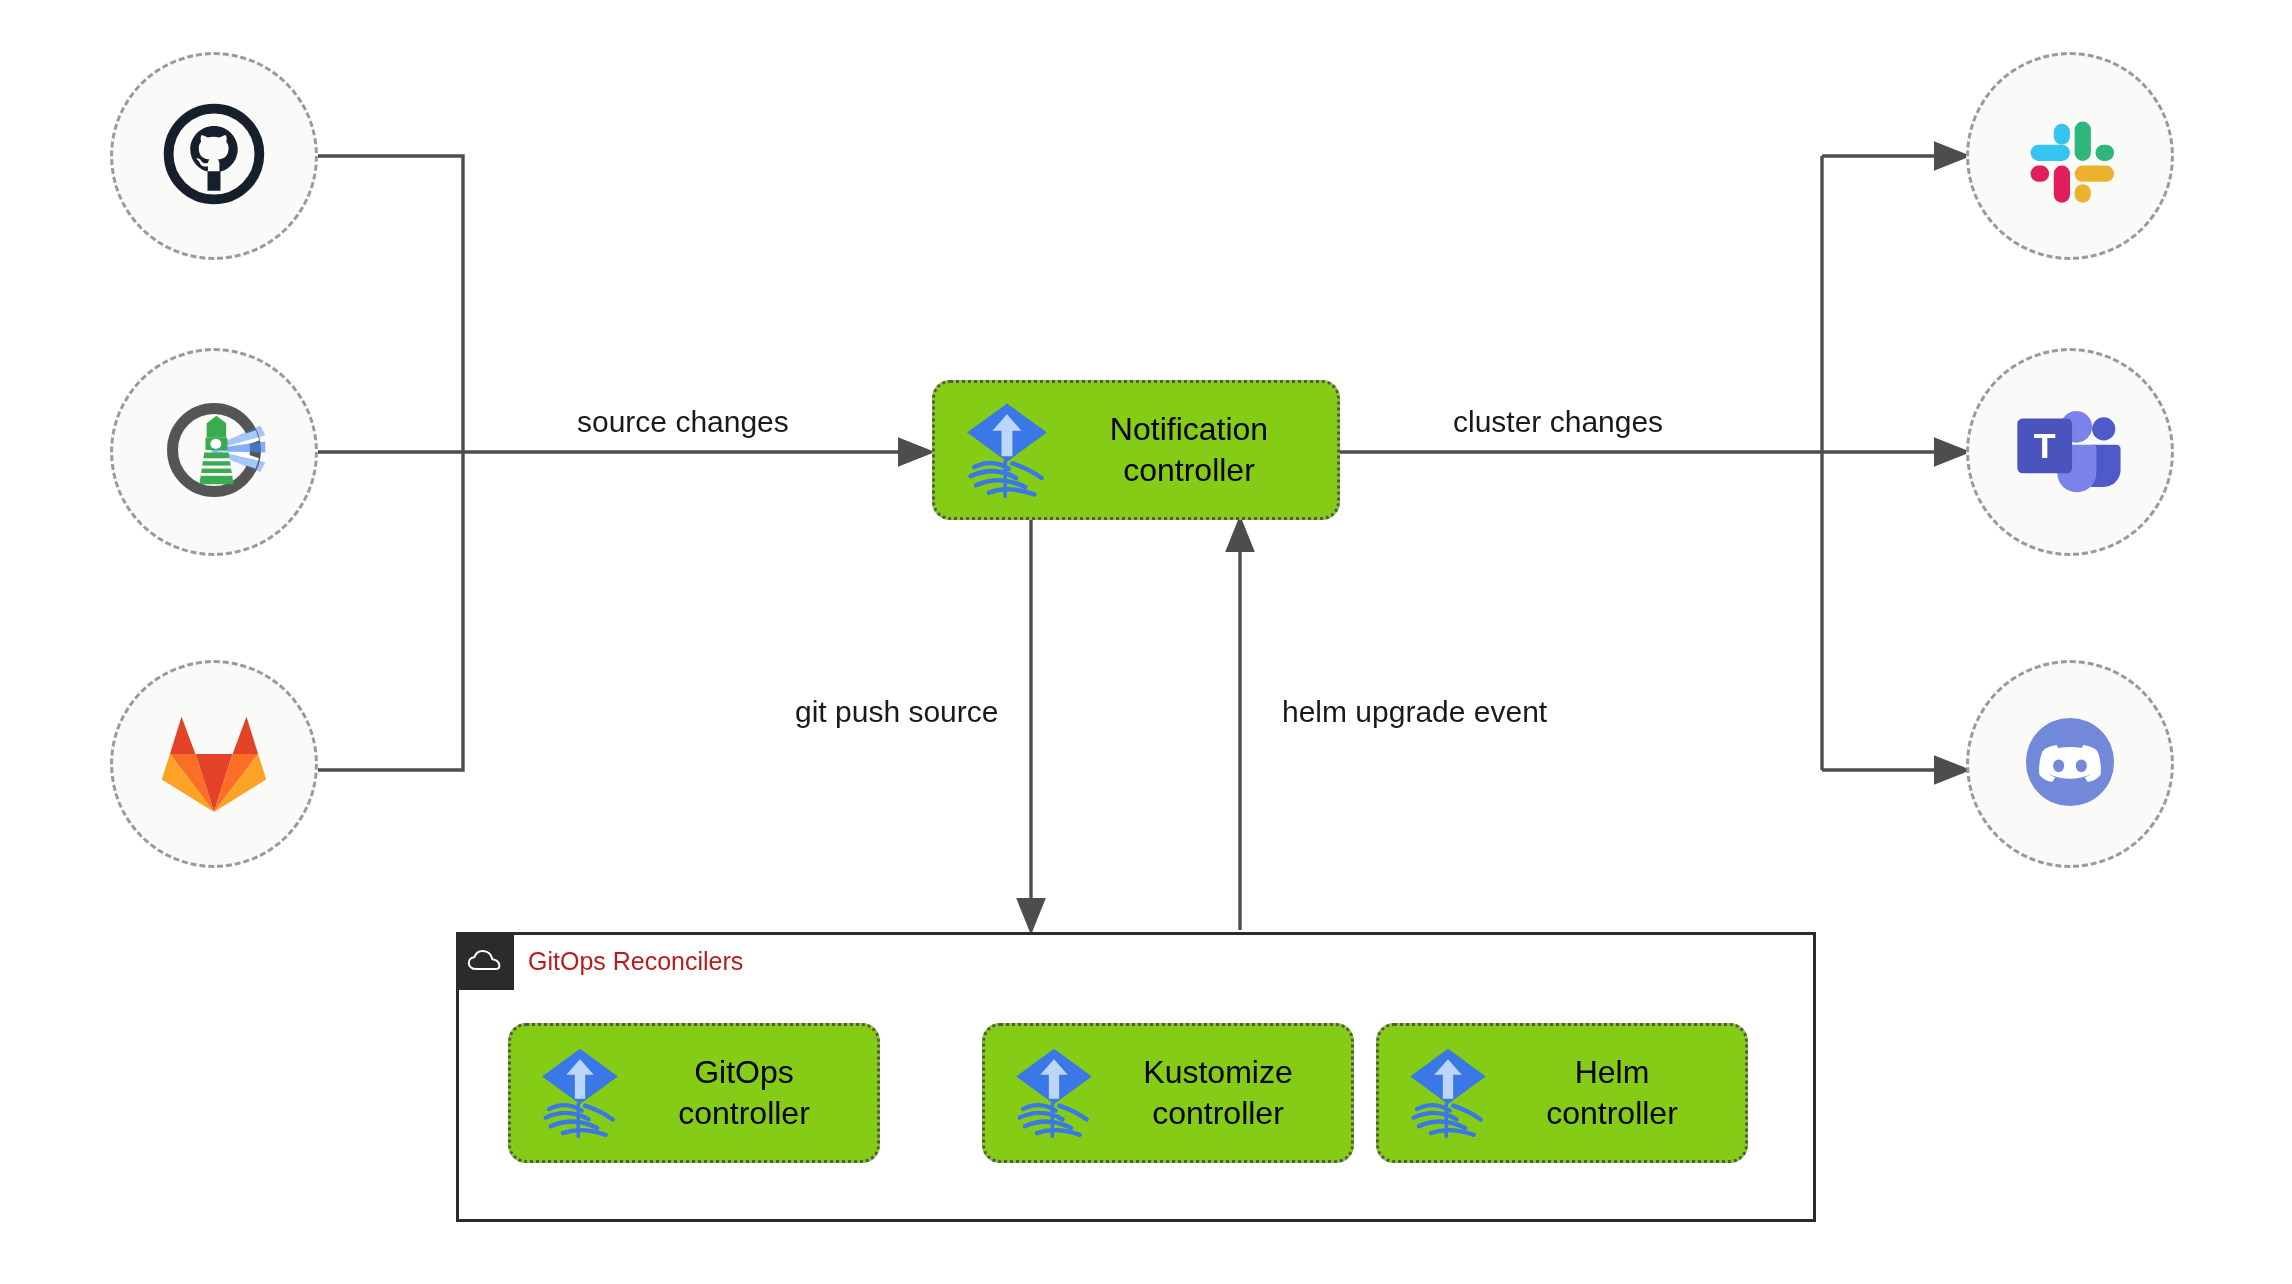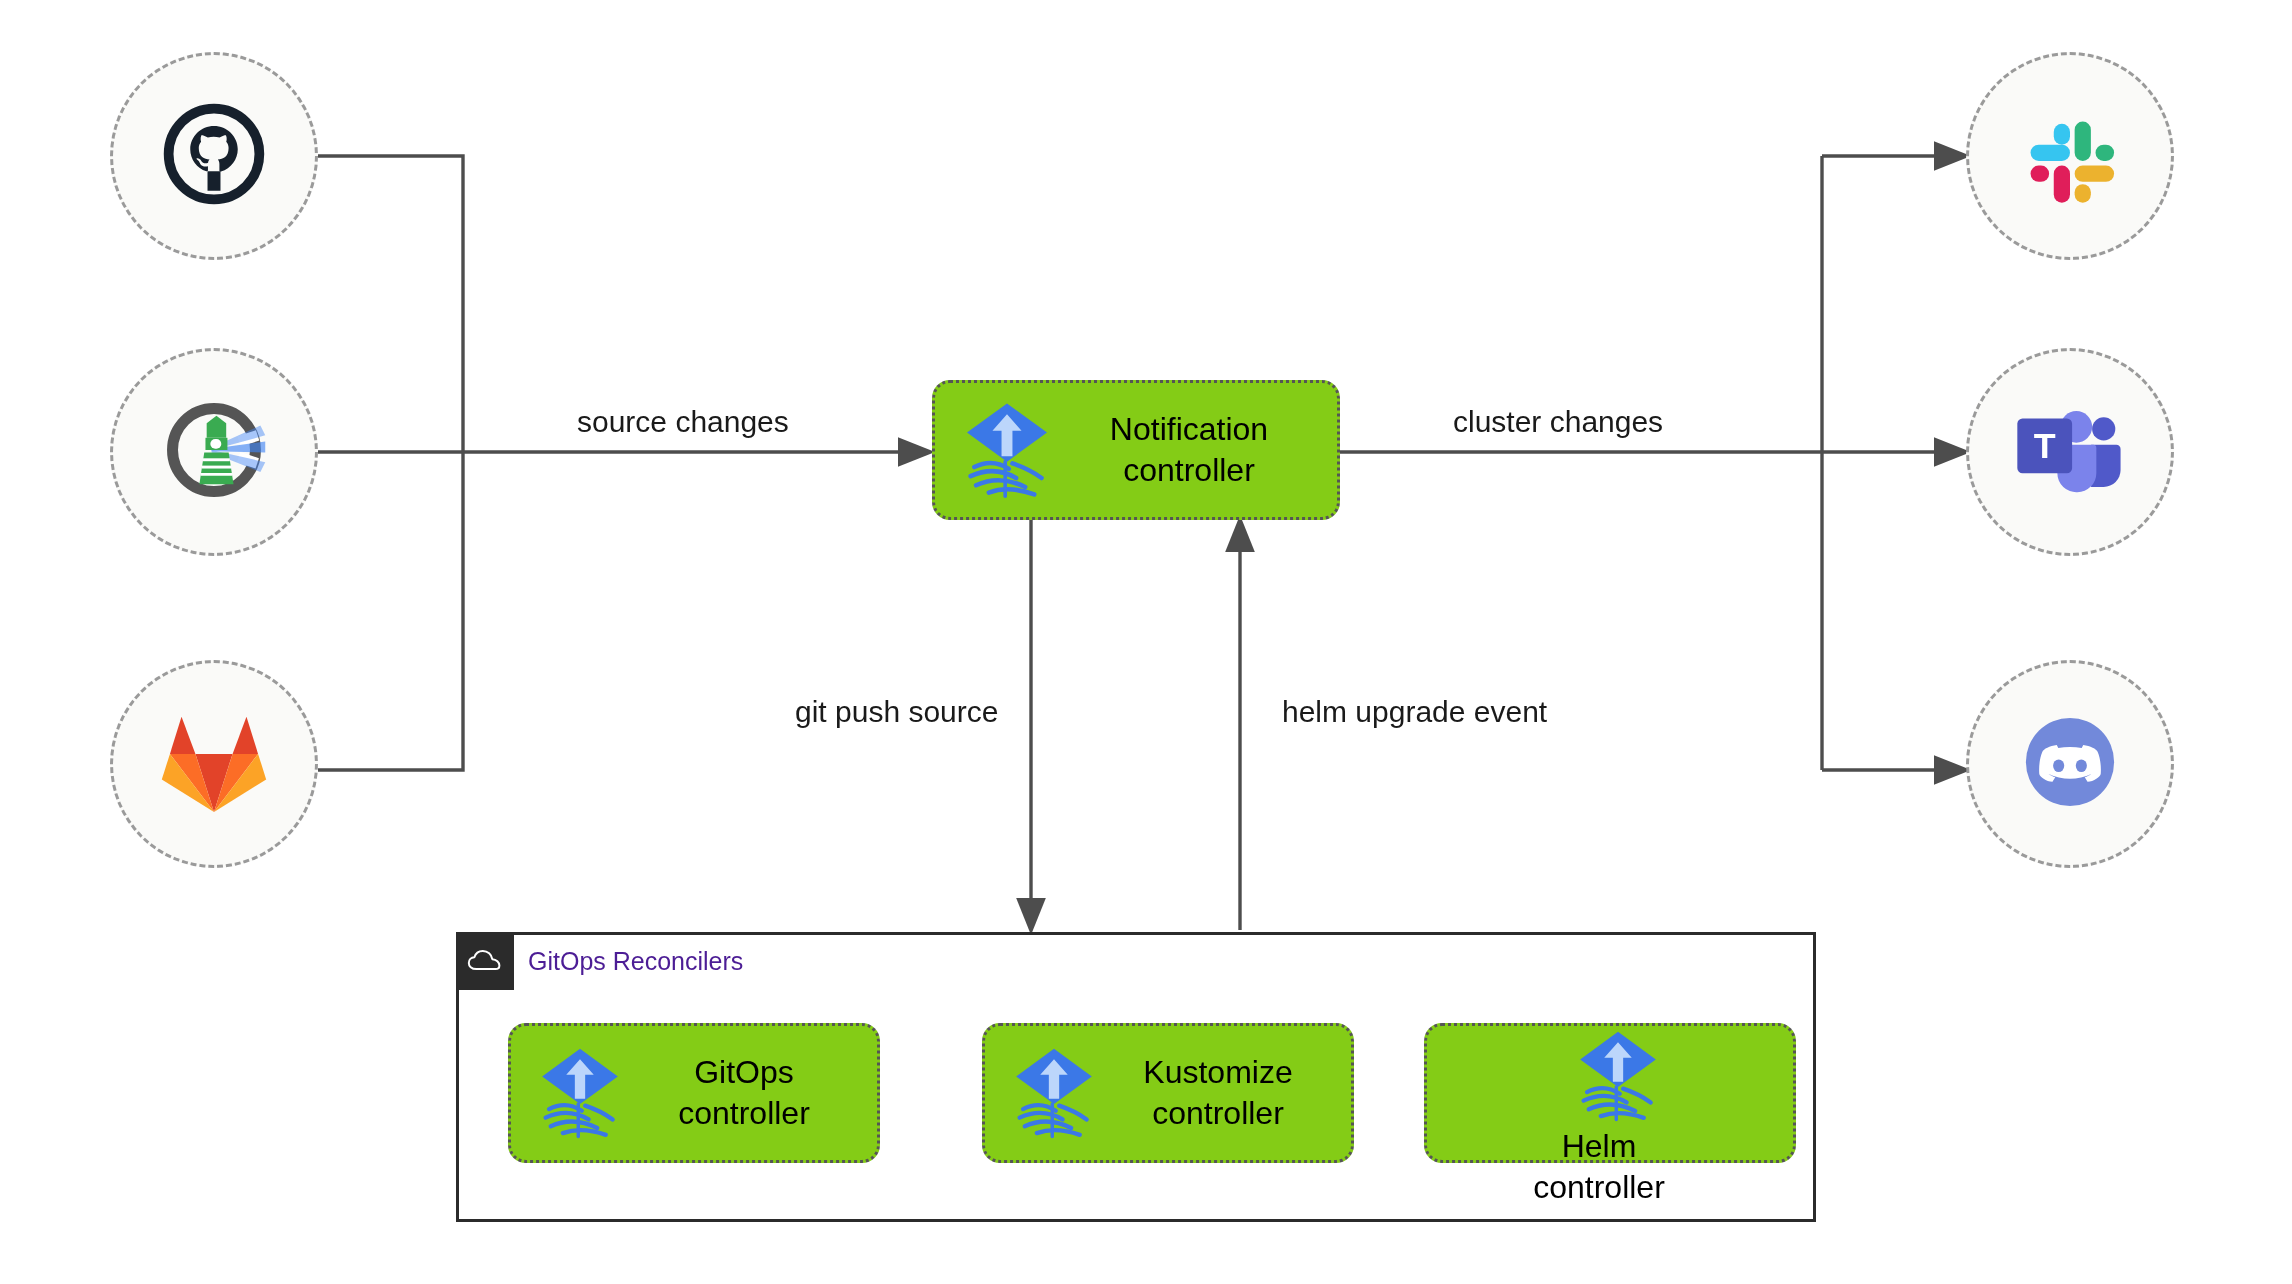--- a/index.html
+++ b/index.html
@@ -90,21 +90,21 @@
     height: 58px;
     background: #2b2b2b;
     display: flex;
     align-items: center;
     justify-content: center;
     box-sizing: border-box;
   }
   #gitops-title {
     margin-left: 14px;
     font-size: 25px;
-    color: #4c1d95;
+    color: #b91c1c;
   }
 
   
   .edge-label {
     position: absolute;
     font-size: 30px;
     color: #1a1a1a;
     white-space: nowrap;
   }
 </style>
@@ -287,21 +287,21 @@
           <path d="M30,104 Q52,96 80,106"></path>
           <path d="M48,70 L48,108" stroke-width="4"></path>
           <path d="M56,72 Q74,78 88,88"></path>
         </g>
       </svg>
     </span>
     <span class="ctrl-label">Kustomize
 controller</span>
   </div>
 
-  <div class="ctrl-box" style="left:1424px; top:1023px; width:372px; height:140px;flex-direction:column;">
+  <div class="ctrl-box" style="left:1376px; top:1023px; width:372px; height:140px;">
     <span class="ctrl-logo">
       <svg width="86" height="96" viewBox="0 0 100 110">
         <polygon points="50,6 94,38 50,70 6,38" fill="#3b78e7"></polygon>
         <path fill="#bcd6fb" d="M50,18 L66,36 L56,36 L56,64 L44,64 L44,36 L34,36 Z"></path>
         <g stroke="#3b78e7" stroke-width="5" stroke-linecap="round" fill="none">
           <path d="M14,76 Q34,66 52,78"></path>
           <path d="M10,86 Q36,74 60,88"></path>
           <path d="M16,96 Q42,84 70,98"></path>
           <path d="M30,104 Q52,96 80,106"></path>
           <path d="M48,70 L48,108" stroke-width="4"></path>

